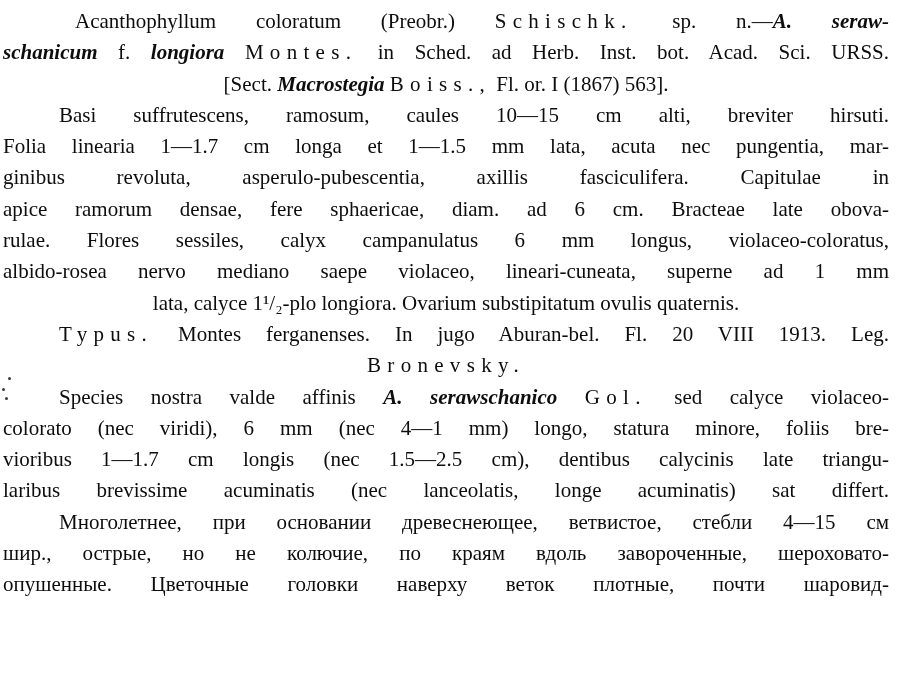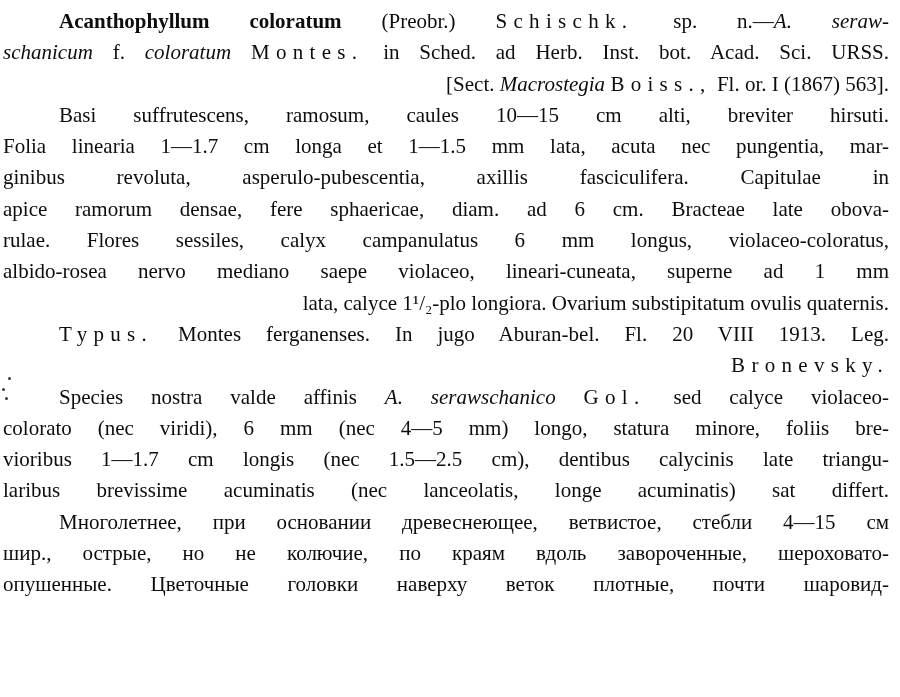--- a/index.html
+++ b/index.html
@@ -16,30 +16,30 @@
     width: 900px;
     height: 697px;
     padding: 6px 11px 0 3px;
     font-family: "Liberation Serif", "DejaVu Serif", serif;
     color: #0d0d0d;
   }
   .paragraph { margin: 0; }
   .line {
     font-size: 21px;
     line-height: 31.3px;
-    text-align: right;
+    text-align: center;
   }
   .just {
     text-align: justify;
     text-align-last: justify;
     -moz-text-align-last: justify;
   }
   .indent { text-indent: 56px; }
-  .seg-bold   { font-weight: bold; }
-  .seg-italic { font-style: italic; }
+  .seg-bold   { font-weight: normal; margin-left: 16px; }
+  .seg-italic { font-style: italic; font-weight: bold; }
   .seg-spaced { letter-spacing: 0.30em; }
   .seg-normal { }
   
   .artifact-dot {
     position: absolute;
     background: #3a3a3a;
     border-radius: 50%;
   }
   .dot-a { left: 8px;  top: 377px; width: 3px; height: 3px; }
   .dot-b { left: 2px;  top: 388px; width: 3px; height: 3px; }
@@ -48,39 +48,39 @@
 </head>
 <body>
 
 <div class="page">
   <span class="artifact-dot dot-a"></span>
   <span class="artifact-dot dot-b"></span>
   <span class="artifact-dot dot-c"></span>
   <div id="doc-root">
       <div class="paragraph">
         <div class="line just indent"><span class="seg-bold">Acanthophyllum coloratum</span><span class="seg-normal"> (Preobr.) </span><span class="seg-spaced">Schischk.</span><span class="seg-normal"> sp. n.—</span><span class="seg-italic">A. seraw-</span></div>
-        <div class="line just"><span class="seg-italic">schanicum</span><span class="seg-normal"> f. </span><span class="seg-italic">coloratum</span><span class="seg-normal"> </span><span class="seg-spaced">Montes.</span><span class="seg-normal"> in Sched. ad Herb. Inst. bot. Acad. Sci. URSS.</span></div>
+        <div class="line just"><span class="seg-italic">schanicum</span><span class="seg-normal"> f. </span><span class="seg-italic">longiora</span><span class="seg-normal"> </span><span class="seg-spaced">Montes.</span><span class="seg-normal"> in Sched. ad Herb. Inst. bot. Acad. Sci. URSS.</span></div>
         <div class="line"><span class="seg-normal">[Sect. </span><span class="seg-italic">Macrostegia</span><span class="seg-normal"> </span><span class="seg-spaced">Boiss.,</span><span class="seg-normal"> Fl. or. I (1867) 563].</span></div>
       </div>
       <div class="paragraph">
         <div class="line just indent"><span class="seg-normal">Basi suffrutescens, ramosum, caules 10—15 cm alti, breviter hirsuti.</span></div>
         <div class="line just"><span class="seg-normal">Folia linearia 1—1.7 cm longa et 1—1.5 mm lata, acuta nec pungentia, mar-</span></div>
         <div class="line just"><span class="seg-normal">ginibus revoluta, asperulo-pubescentia, axillis fasciculifera. Capitulae in</span></div>
         <div class="line just"><span class="seg-normal">apice ramorum densae, fere sphaericae, diam. ad 6 cm. Bracteae late obova-</span></div>
         <div class="line just"><span class="seg-normal">rulae. Flores sessiles, calyx campanulatus 6 mm longus,  violaceo-coloratus,</span></div>
         <div class="line just"><span class="seg-normal">albido-rosea nervo mediano saepe violaceo, lineari-cuneata, superne ad 1 mm</span></div>
         <div class="line"><span class="seg-normal">lata, calyce 1¹/₂-plo longiora. Ovarium substipitatum ovulis quaternis.</span></div>
       </div>
       <div class="paragraph">
         <div class="line just indent"><span class="seg-spaced">Typus.</span><span class="seg-normal"> Montes ferganenses. In jugo Aburan-bel. Fl. 20 VIII 1913. Leg.</span></div>
         <div class="line"><span class="seg-spaced">Bronevsky.</span></div>
       </div>
       <div class="paragraph">
         <div class="line just indent"><span class="seg-normal">Species nostra valde affinis </span><span class="seg-italic">A. serawschanico</span><span class="seg-normal"> </span><span class="seg-spaced">Gol.</span><span class="seg-normal"> sed calyce violaceo-</span></div>
-        <div class="line just"><span class="seg-normal">colorato (nec viridi), 6 mm (nec 4—5 mm) longo, statura minore, foliis bre-</span></div>
+        <div class="line just"><span class="seg-normal">colorato (nec viridi), 6 mm (nec 4—1 mm) longo, statura minore, foliis bre-</span></div>
         <div class="line just"><span class="seg-normal">vioribus 1—1.7 cm longis (nec 1.5—2.5 cm), dentibus calycinis late triangu-</span></div>
         <div class="line just"><span class="seg-normal">laribus brevissime acuminatis (nec lanceolatis, longe acuminatis) sat differt.</span></div>
       </div>
       <div class="paragraph">
         <div class="line just indent"><span class="seg-normal">Многолетнее, при основании древеснеющее, ветвистое, стебли 4—15 см</span></div>
         <div class="line just"><span class="seg-normal">шир., острые, но не колючие, по краям вдоль завороченные, шероховато-</span></div>
         <div class="line just"><span class="seg-normal">опушенные. Цветочные головки наверху веток плотные, почти шаровид-</span></div>
       </div>
     </div>
 </div>

